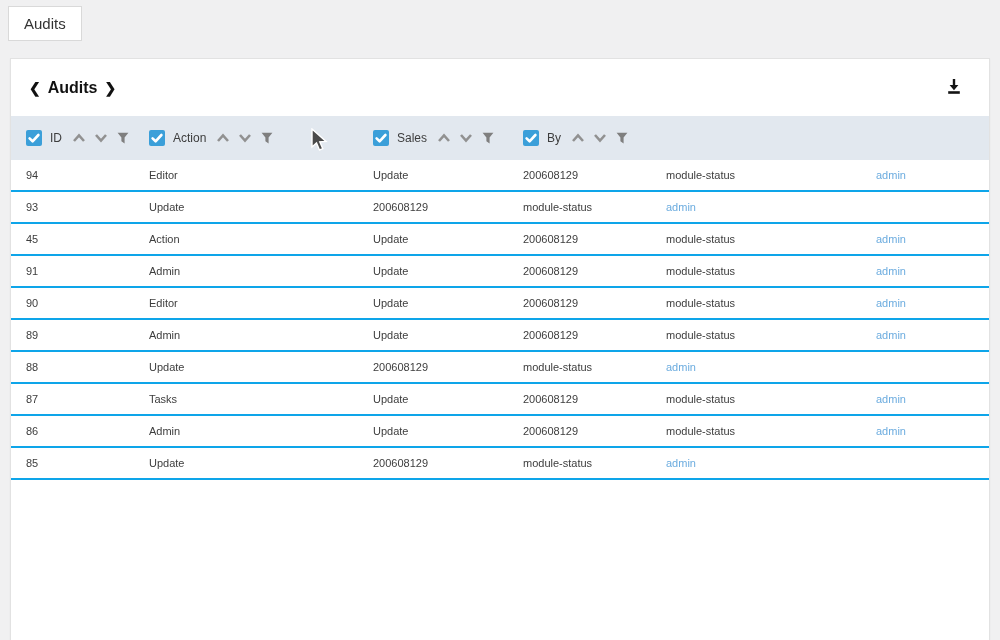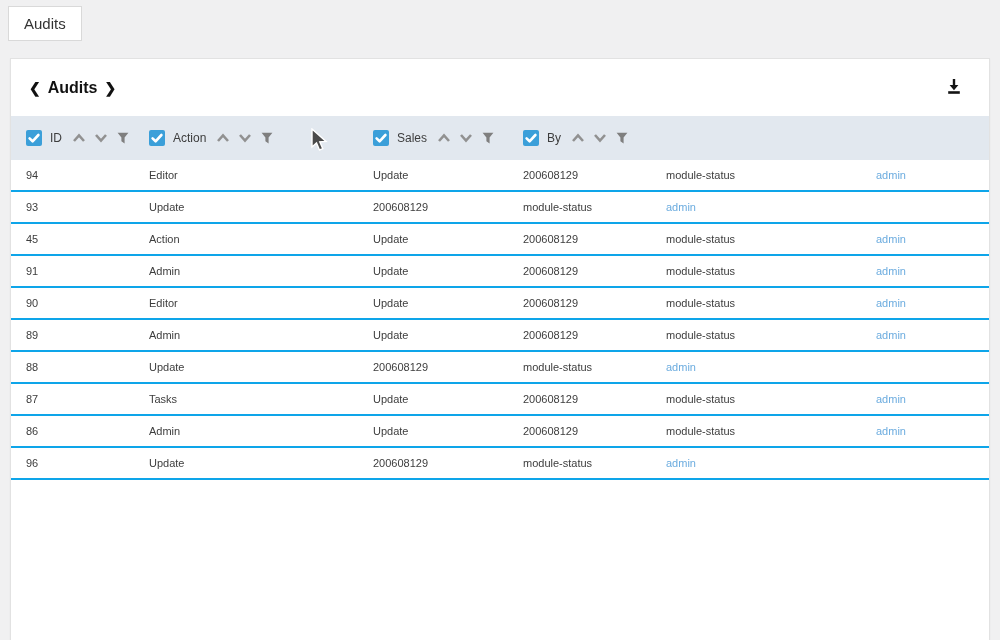--- a/index.html
+++ b/index.html
@@ -326,21 +326,21 @@
     <div class="cell">Admin</div>
     <div class="cell">Update</div>
     <div class="cell">200608129</div>
     <div class="cell">module-status</div>
     <div class="cell">
       <a class="by-link">admin</a>
     </div>
   </div>
 
   <div class="grid-row">
-    <div class="cell">96</div>
+    <div class="cell">85</div>
     <div class="cell">Update</div>
     <div class="cell">200608129</div>
     <div class="cell">module-status</div>
     <div class="cell">
       <a class="by-link">admin</a>
     </div>
   </div>
 </div>
 </div>
 

